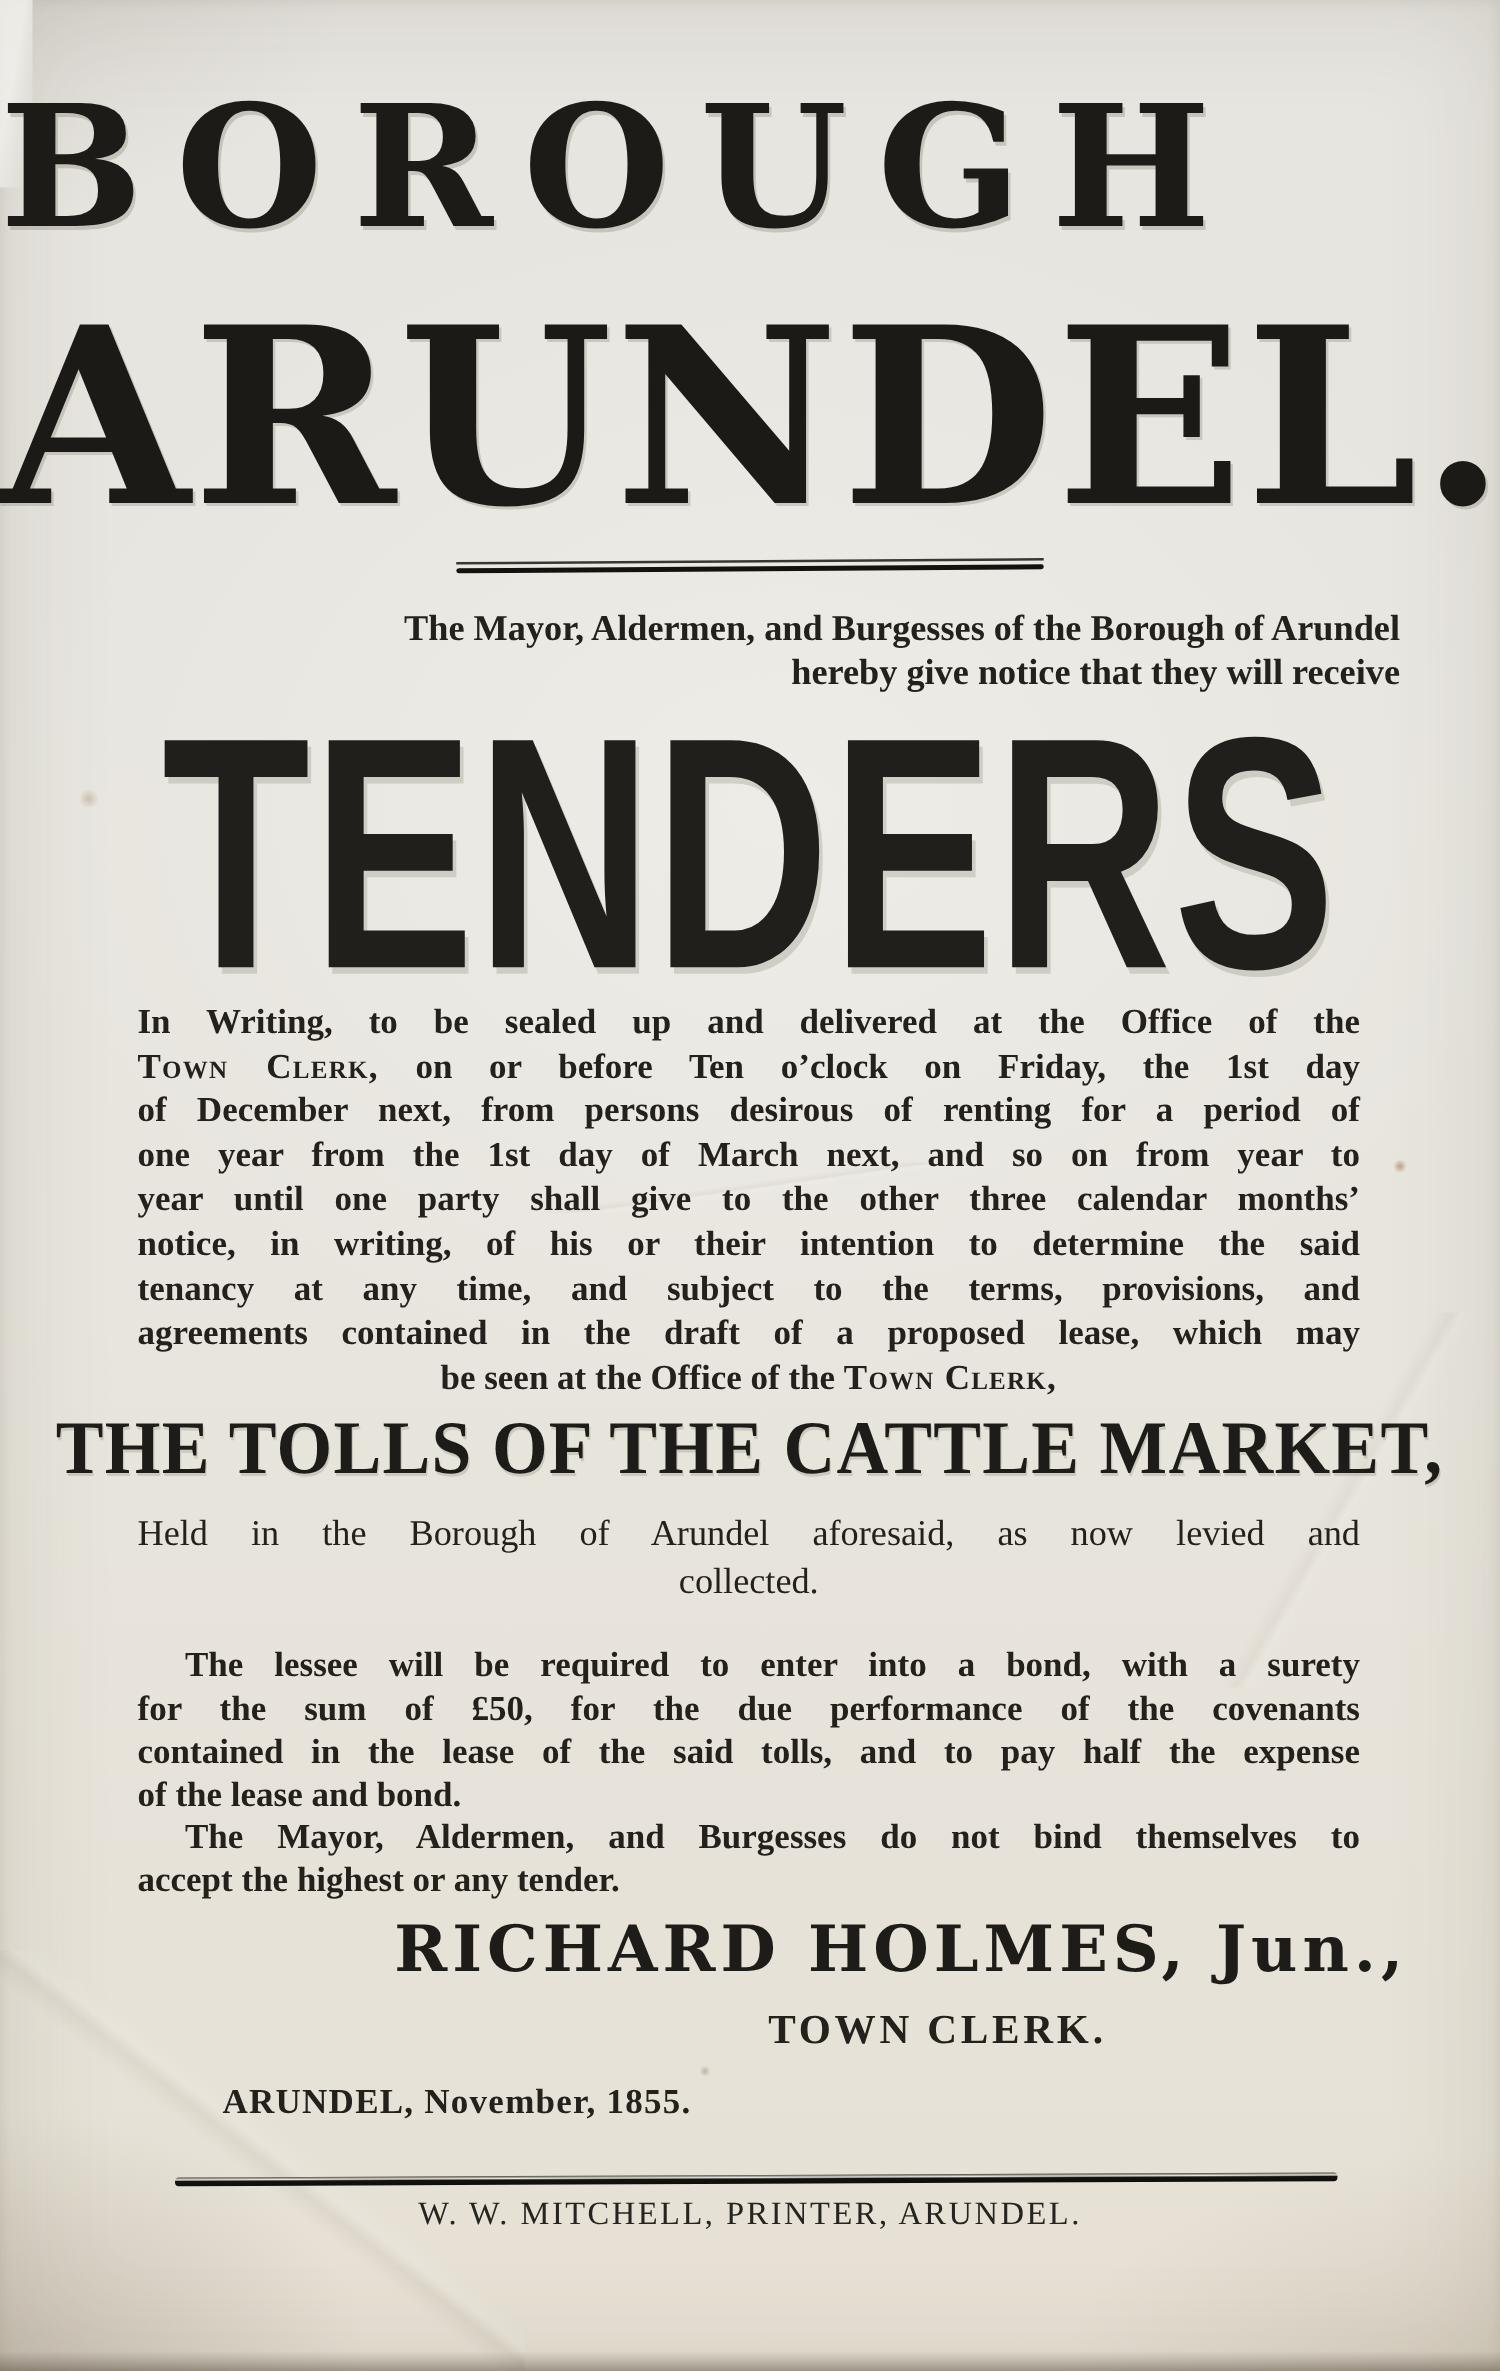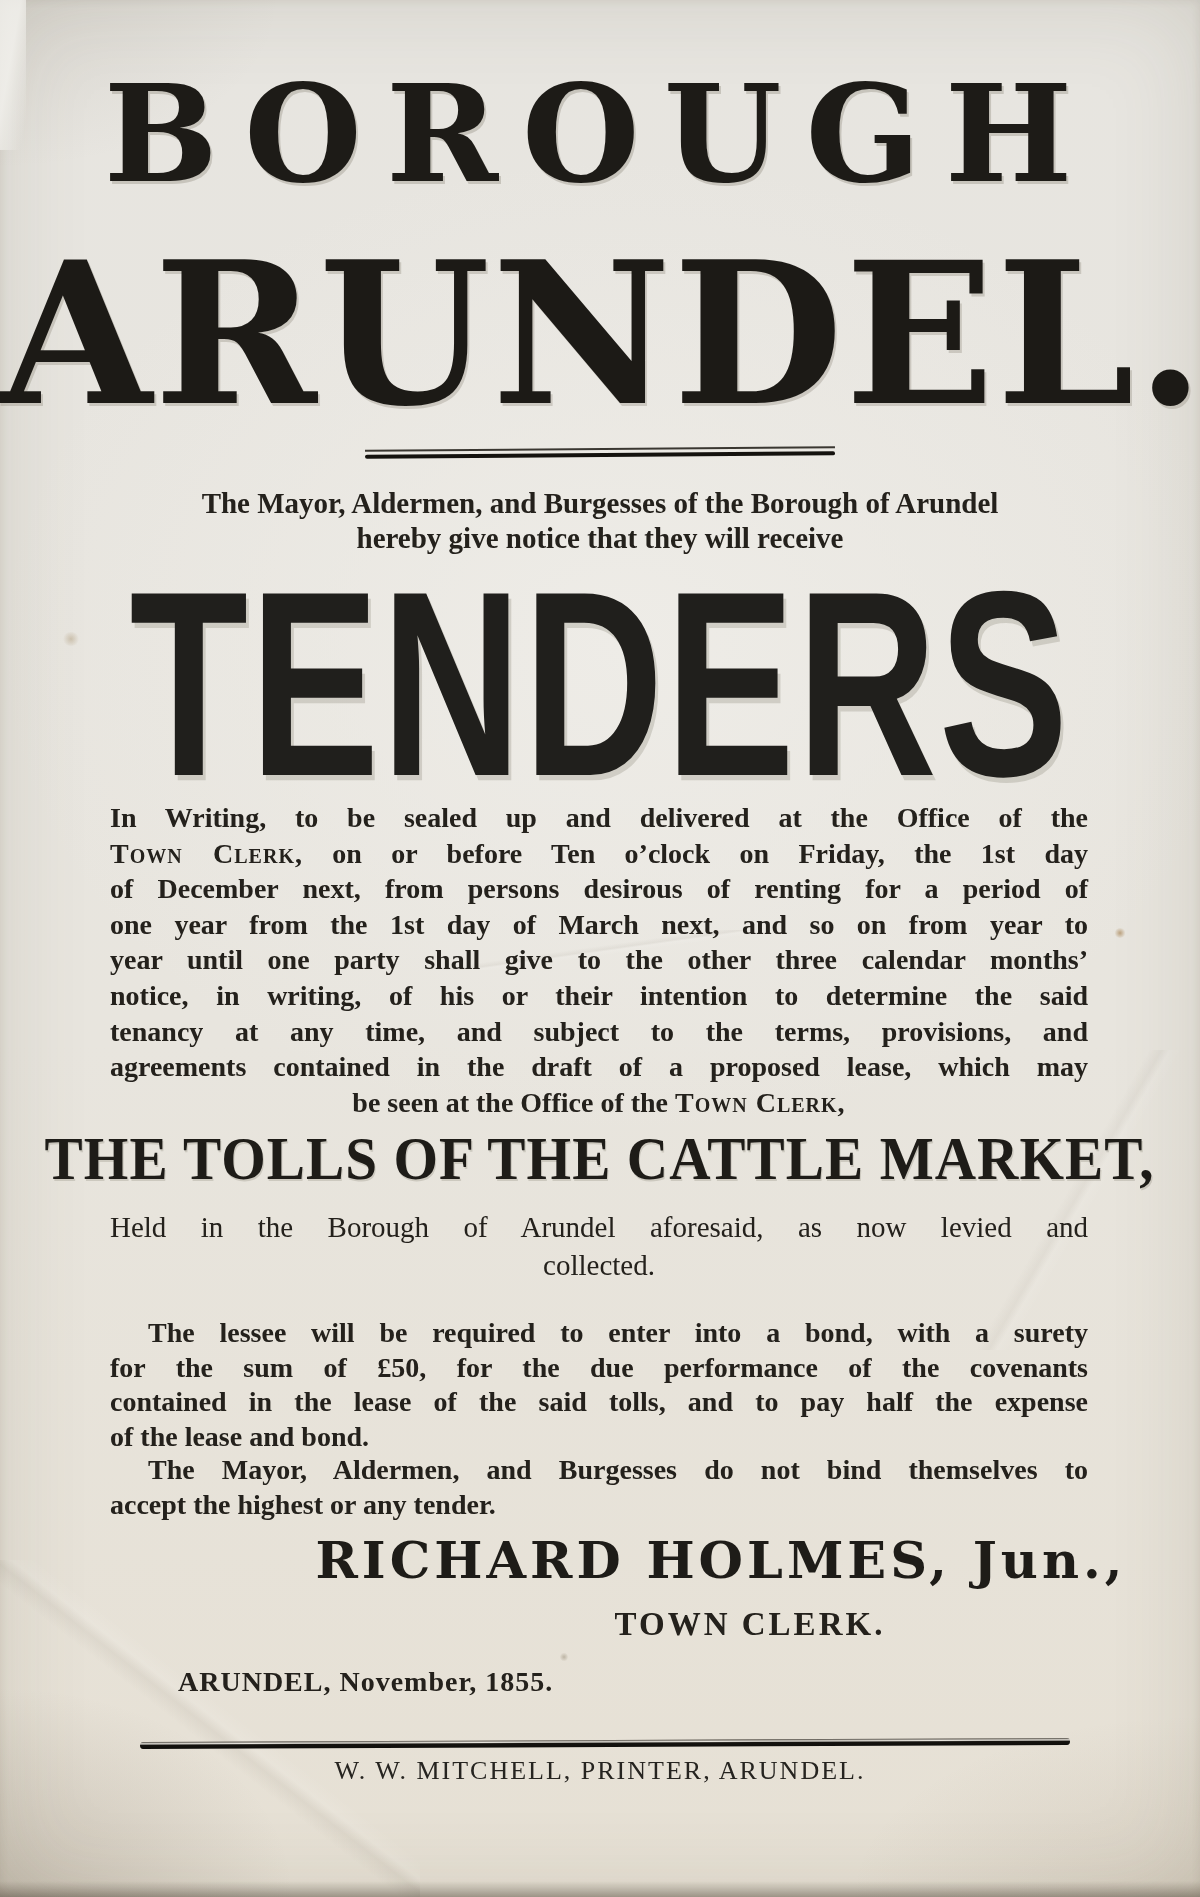--- a/index.html
+++ b/index.html
@@ -43,21 +43,20 @@
   .stain-2 { left: 62px; top: 632px; width: 18px; height: 14px;
     background: radial-gradient(circle, rgba(140,110,60,0.30), rgba(140,110,60,0) 70%); }
   .stain-3 { left: 560px; top: 1652px; width: 8px; height: 10px;
     background: radial-gradient(circle, rgba(110,95,70,0.35), rgba(110,95,70,0) 70%); }
 
   .abs { position: absolute; }
 
   
   .borough {
     top: 66px; left: 0; width: 100%;
-    text-align: center;
     font-family: "DejaVu Serif", serif;
     font-weight: 700;
     font-size: 135px;
     line-height: 1;
     letter-spacing: 24px;
     color: #1d1b17;
     text-shadow: 2px 3px 0 rgba(125,118,105,0.30);
   }
   .of-line {
     top: 216px; left: 0; width: 100%;
@@ -82,21 +81,21 @@
     top: 448px; left: 50%;
     width: 470px; margin-left: -235px;
     transform: rotate(-0.4deg);
   }
   .rule-double .r1 { height: 2px; background: #3a3731; margin-bottom: 3px; }
   .rule-double .r2 { height: 4px; background: #14120e; border-radius: 2px; }
 
   
   .intro {
     top: 486px; left: 80px; width: 1040px;
-    text-align: center;
+    text-align: right;
     font-weight: 700;
     font-size: 29px;
     line-height: 35px;
     color: #24211c;
   }
 
   
   .tenders-wrap { top: 552px; left: 0; width: 100%; text-align: center; }
   .tenders {
     display: inline-block;

